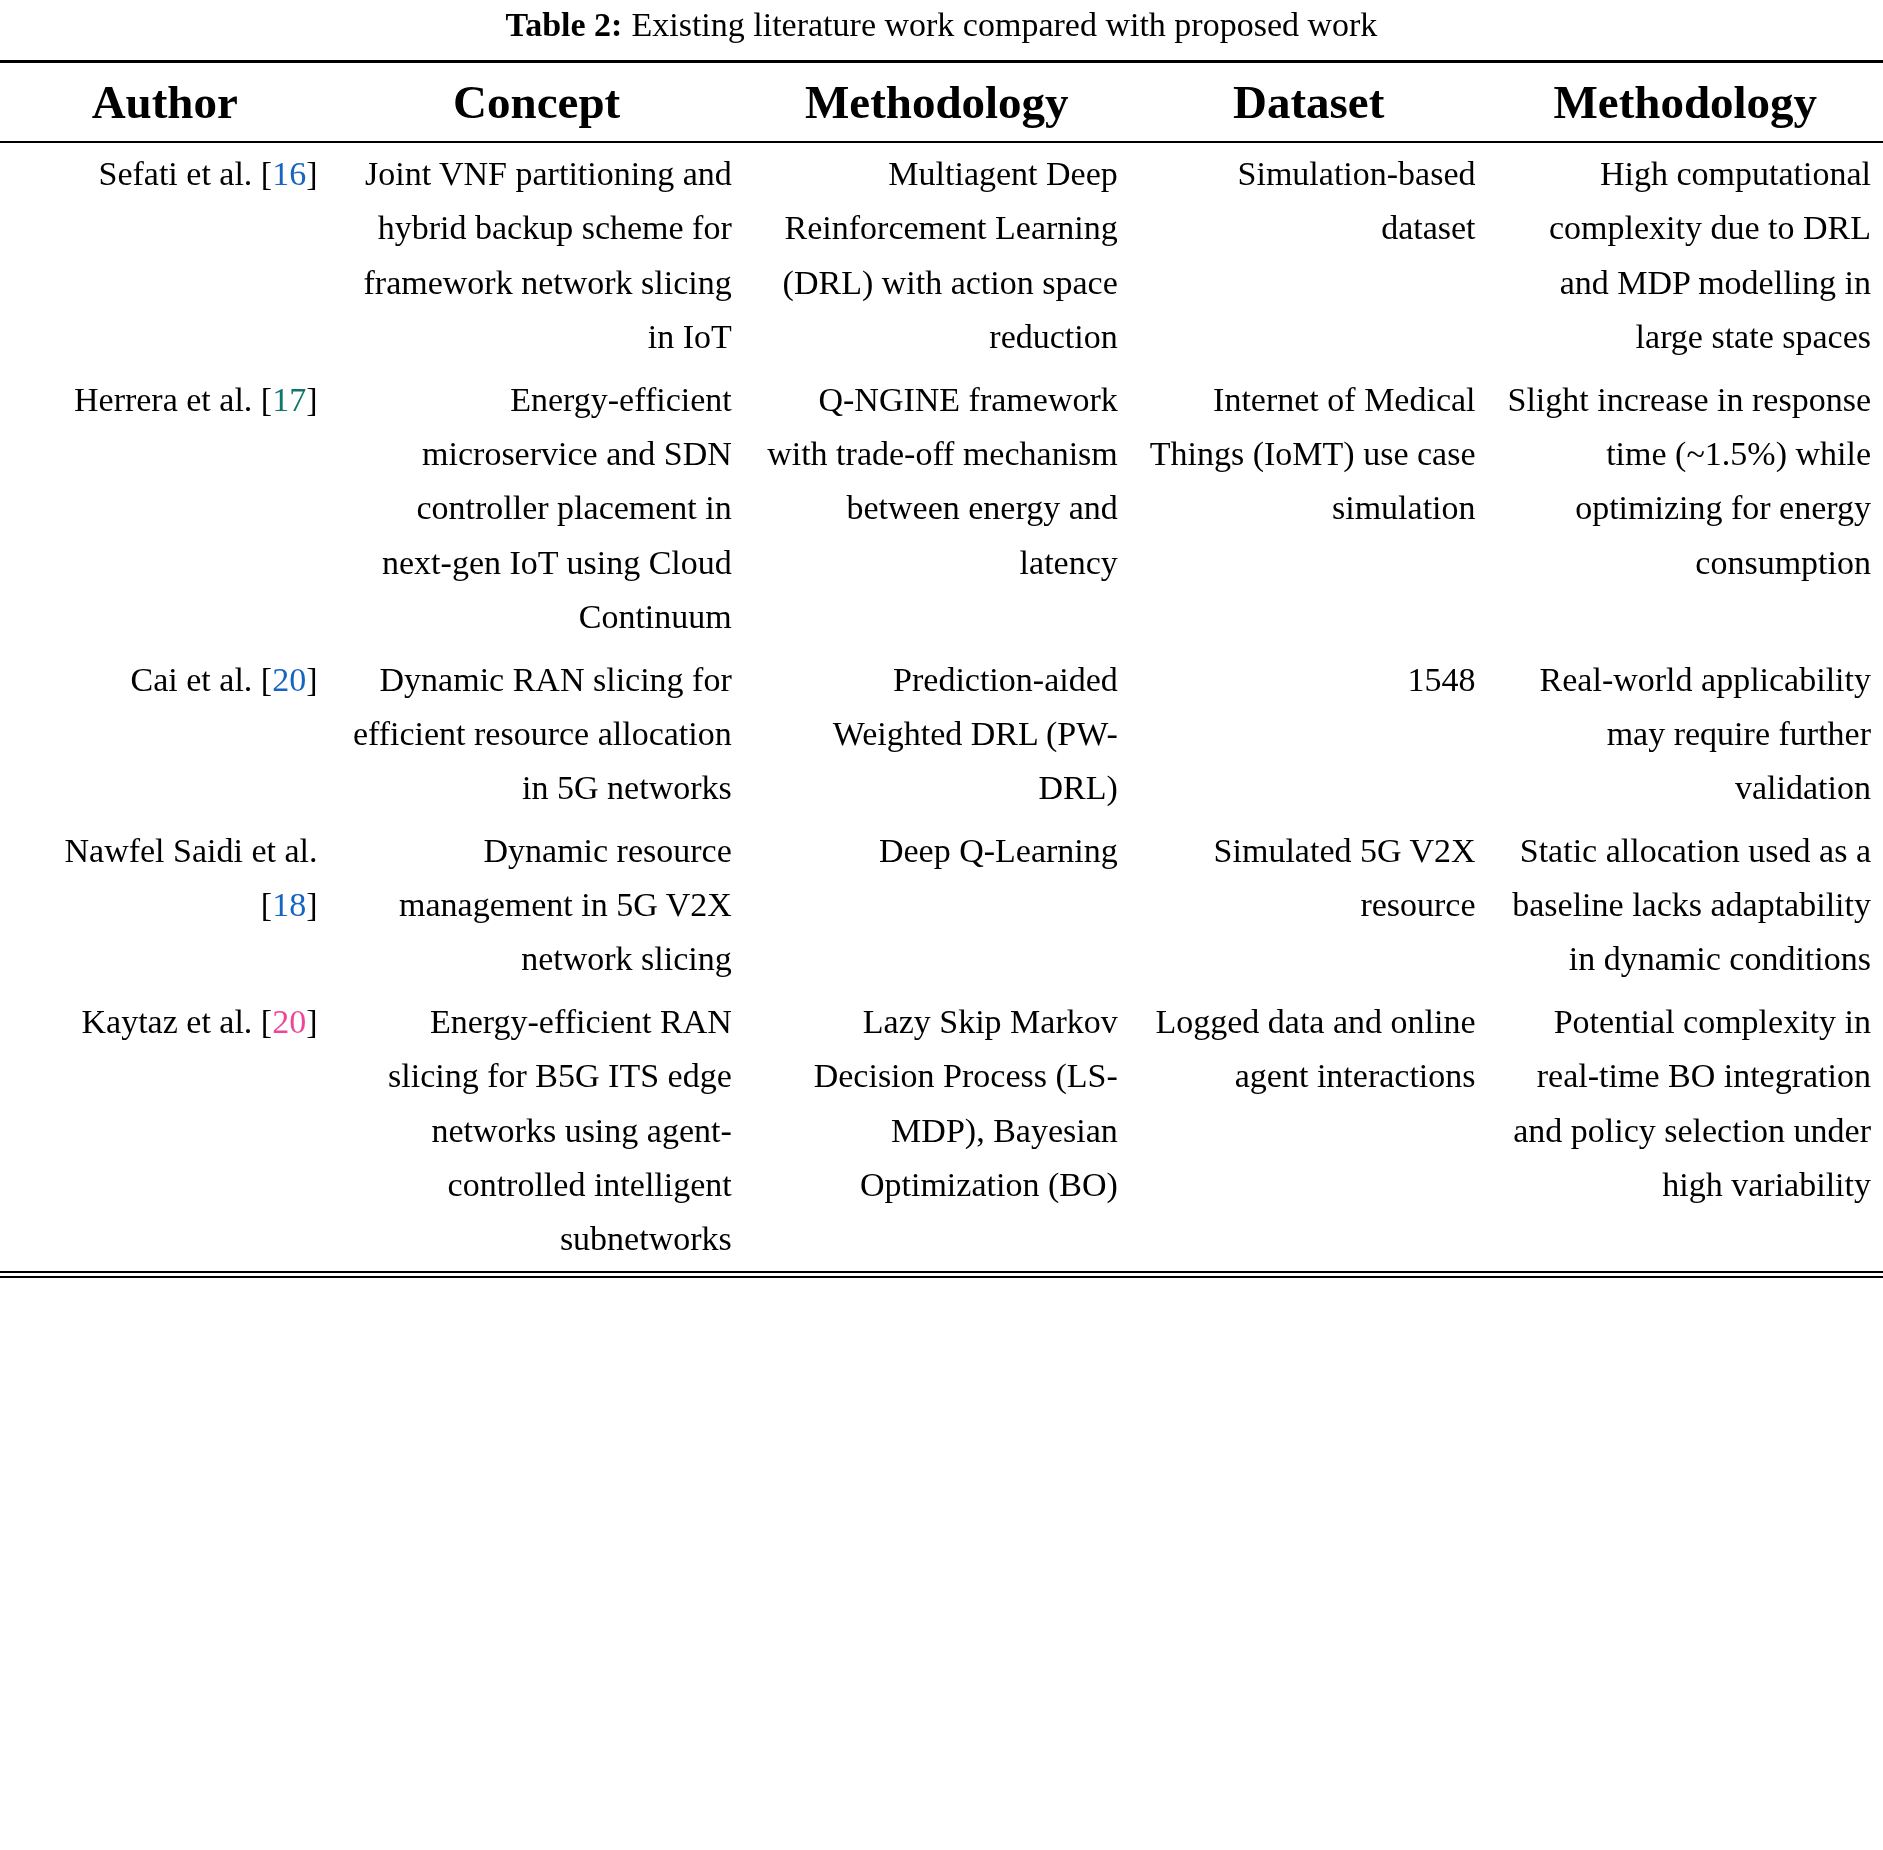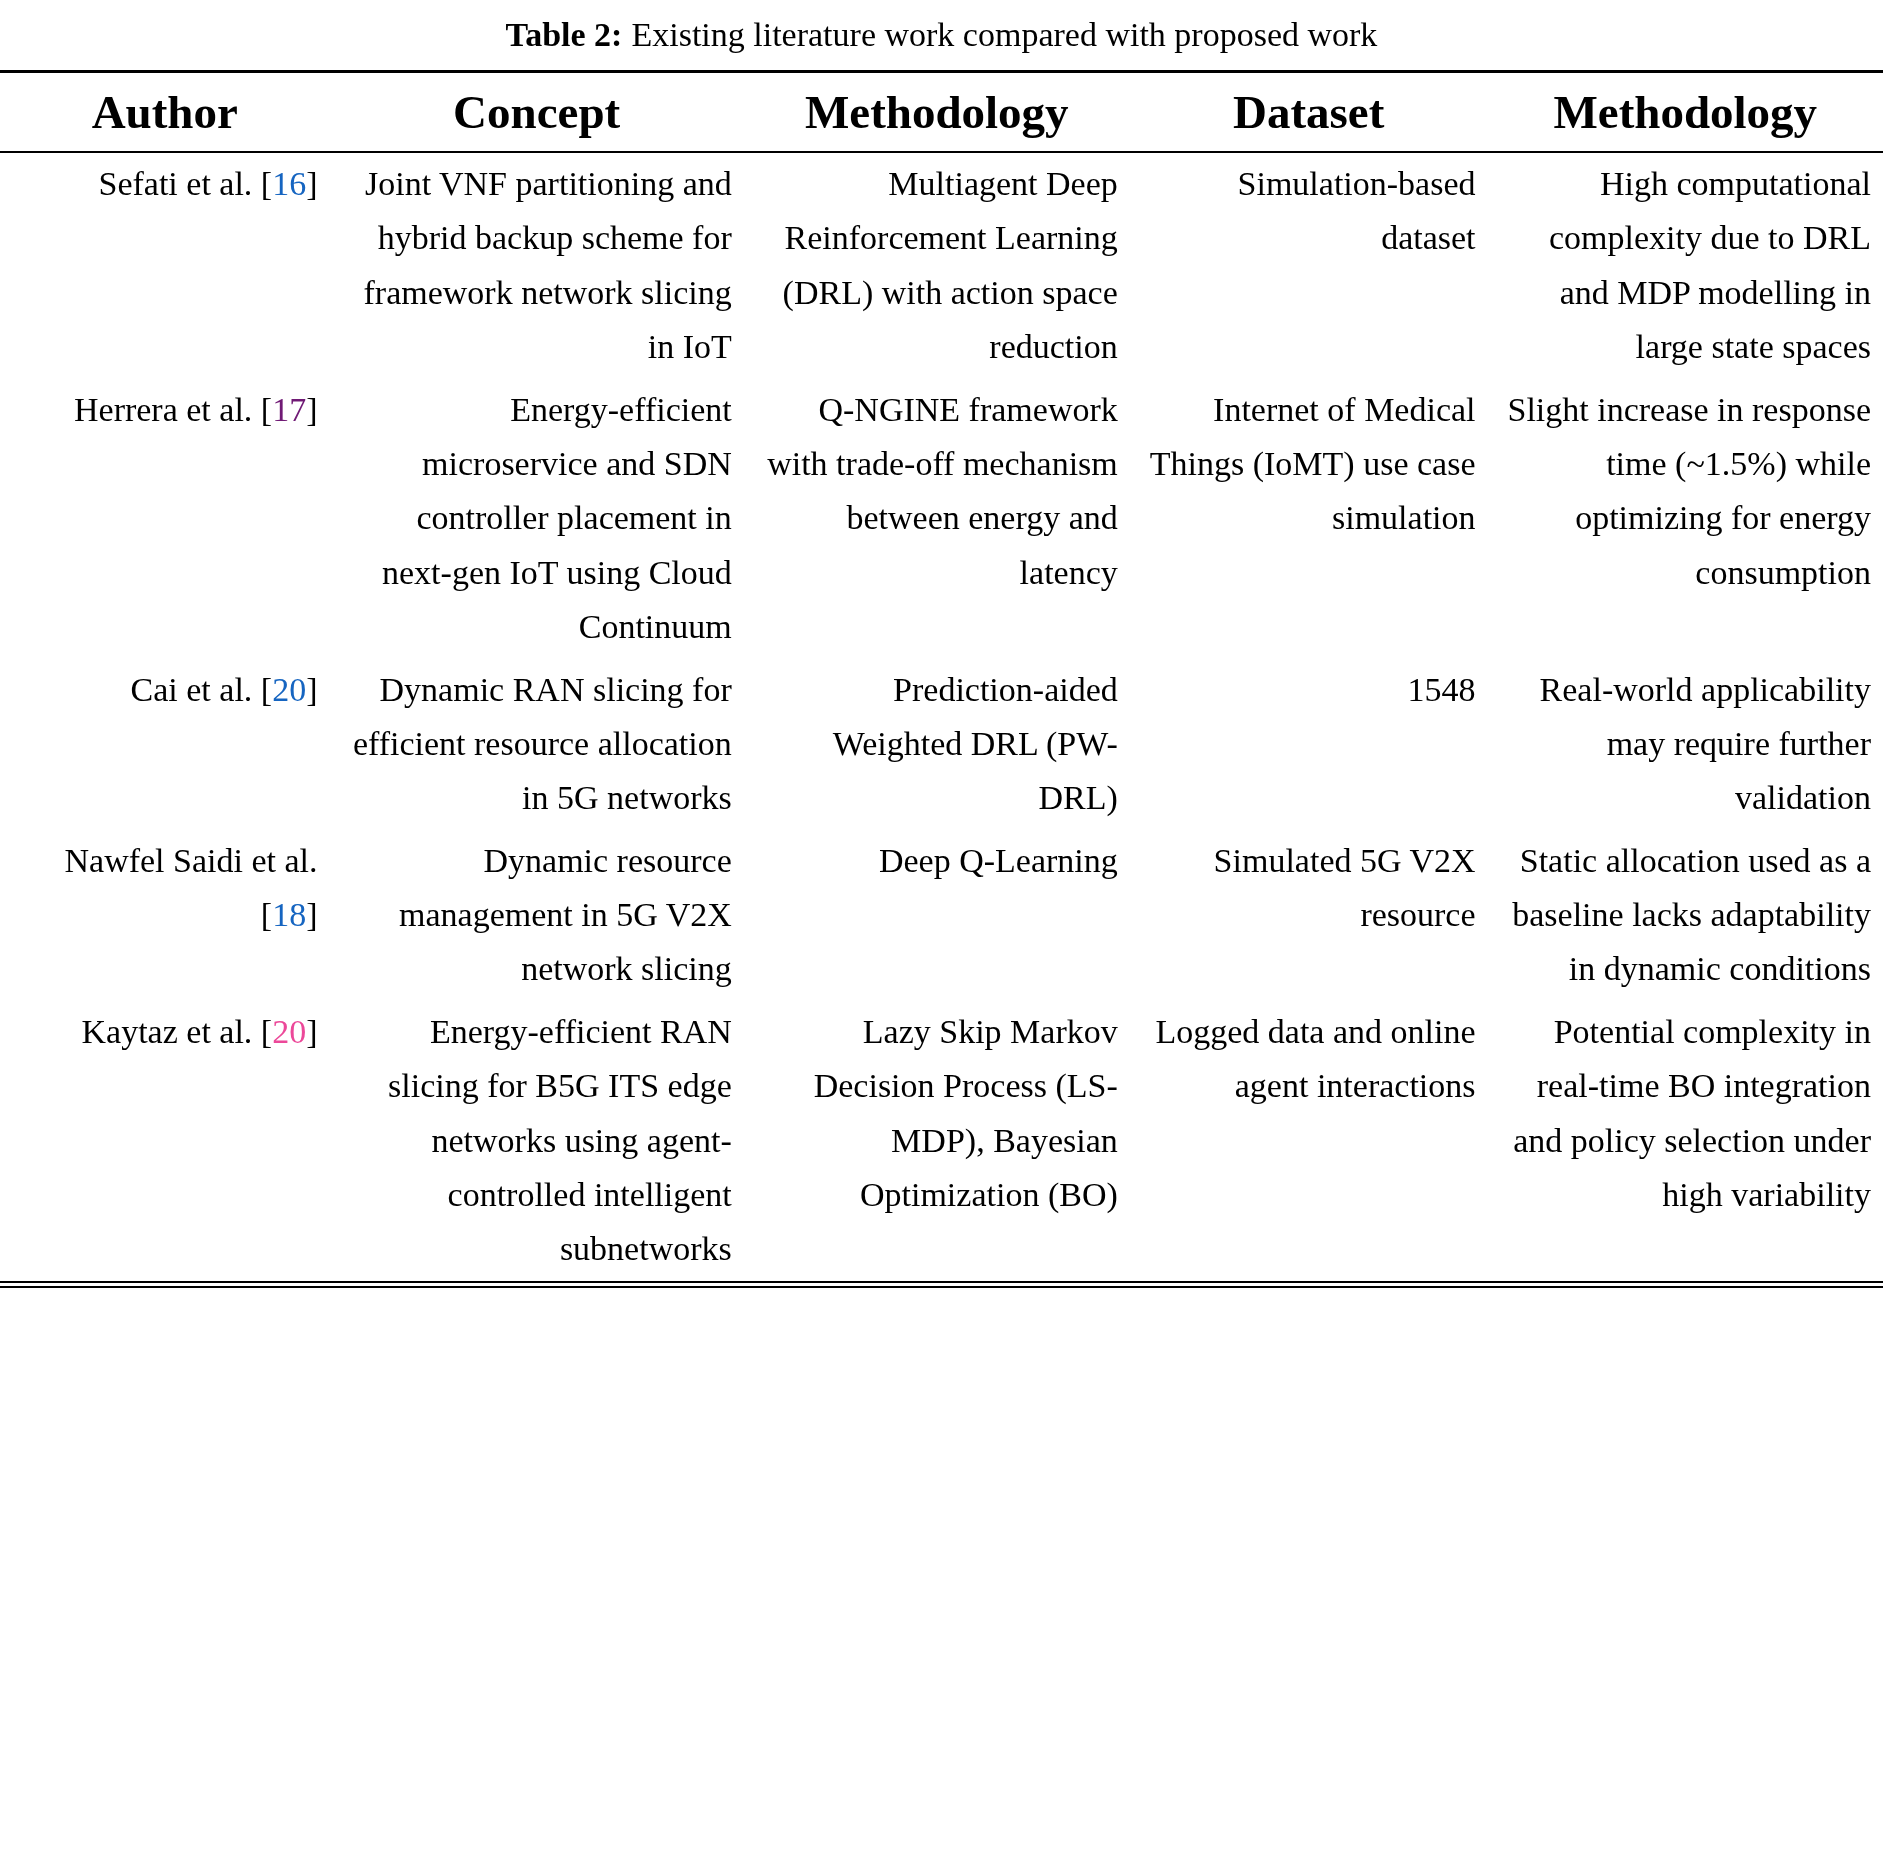--- a/index.html
+++ b/index.html
@@ -7,21 +7,20 @@
     padding: 0;
     background: #ffffff;
     color: #000000;
     font-family: "Liberation Serif", "DejaVu Serif", serif;
   }
   .page {
     width: 1883px;
     min-height: 1850px;
     box-sizing: border-box;
     background: #ffffff;
-    padding-top: 10px;
   }
   .caption {
     text-align: center;
     font-size: 34px;
     padding: 6px 0 16px 0;
   }
   .caption-label {
     font-weight: bold;
   }
   .caption-text {
@@ -91,21 +90,21 @@
           <span>Sefati et al. [</span><a class="cite" style="color: rgb(22, 101, 193);">16</a><span>]</span>
         </td>
         <td>Joint VNF partitioning and hybrid backup scheme for framework network slicing in IoT</td>
         <td>Multiagent Deep Reinforcement Learning (DRL) with action space reduction</td>
         <td>Simulation-based dataset</td>
         <td>High computational complexity due to DRL and MDP modelling in large state spaces</td>
       </tr>
 
       <tr>
         <td>
-          <span>Herrera et al. [</span><a class="cite" style="color: #701a75;">17</a><span>]</span>
+          <span>Herrera et al. [</span><a class="cite" style="color: #0f766e;">17</a><span>]</span>
         </td>
         <td>Energy-efficient microservice and SDN controller placement in next-gen IoT using Cloud Continuum</td>
         <td>Q-NGINE framework with trade-off mechanism between energy and latency</td>
         <td>Internet of Medical Things (IoMT) use case simulation</td>
         <td>Slight increase in response time (~1.5%) while optimizing for energy consumption</td>
       </tr>
 
       <tr>
         <td>
           <span>Cai et al. [</span><a class="cite" style="color: rgb(22, 101, 193);">20</a><span>]</span>

